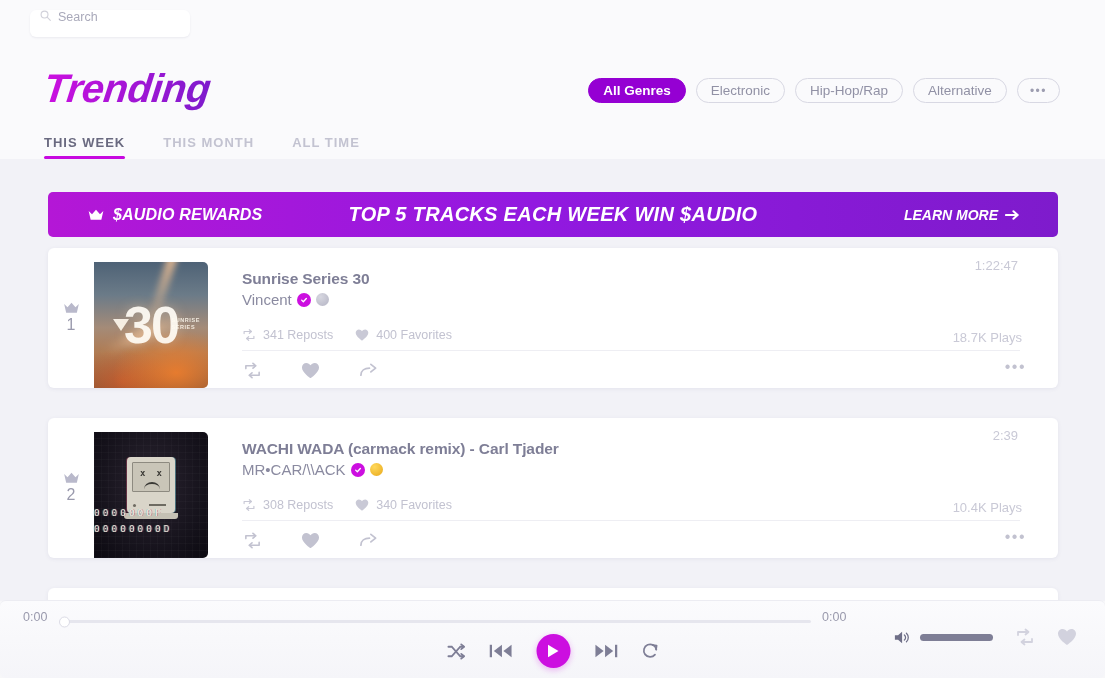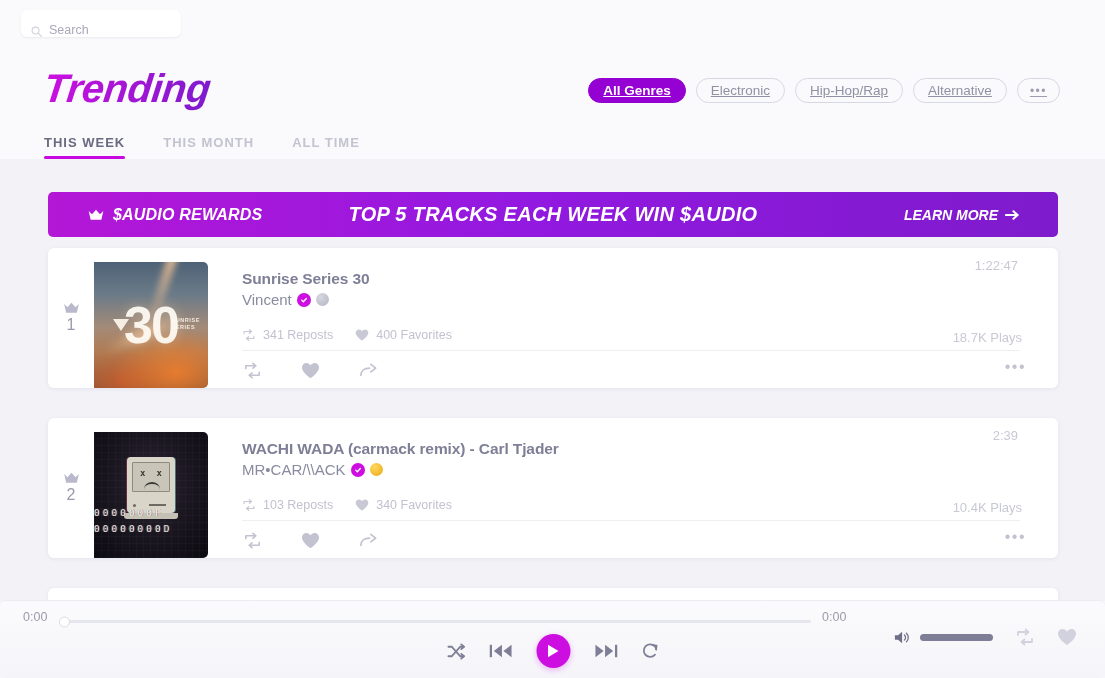--- a/index.html
+++ b/index.html
@@ -10,26 +10,26 @@
     background: #f7f7f9;
   }
   body { position: relative; }
 
   
   .topbar {
     position: absolute; top: 0; left: 0; width: 1105px; height: 48px;
     background: #fafafc;
   }
   .search-box {
-    position: absolute; left: 21px; top: 10px;
+    position: absolute; left: 30px; top: 10px;
     width: 160px; height: 27px;
     background: #ffffff;
     border-radius: 6px;
     box-shadow: 0 1px 2px rgba(80,80,110,0.09);
-    display: flex; align-items: flex-end;
+    display: flex; align-items: flex-start;
     padding-left: 10px; gap: 7px;
   }
   .search-icon { width: 11px; height: 11px; flex: 0 0 auto; opacity: .5; }
   .search-input {
     border: none; outline: none; background: transparent;
     font-family: "Liberation Sans", sans-serif;
     font-size: 12.5px; color: #9c9cae; width: 120px;
   }
   .search-input::placeholder { color: #a9a9ba; }
 
@@ -53,21 +53,21 @@
     display: flex; align-items: center; gap: 10px;
   }
   .pill {
     height: 25px; padding: 0 14px;
     border-radius: 13px;
     border: 1px solid #d8d8e3;
     background: transparent;
     color: #9191a5;
     font-size: 13.5px; font-family: "Liberation Sans", sans-serif;
     display: flex; align-items: center; justify-content: center;
-    cursor: pointer; white-space: nowrap; text-decoration: underline;
+    cursor: pointer; white-space: nowrap;
   }
   .pill.active {
     background: #9500d3; border-color: #9500d3;
     color: #ffffff; font-weight: bold;
   }
   .pill.dots { padding: 0 12px; letter-spacing: 1.5px; color: #9d9db0; font-size: 12px; }
 
   .tabs {
     position: absolute; left: 44px; bottom: 0;
     display: flex; gap: 0;
@@ -547,21 +547,21 @@
     </div>
 
     <div class="t-stats">
       <span class="stat">
         <svg viewBox="0 0 20 20" fill="none" stroke="#c9c9d6" stroke-width="1.7">
           <polyline points="3,8 3,5 13,5" stroke-linecap="round" stroke-linejoin="round"></polyline>
           <polyline points="10.5,2.5 13.5,5 10.5,7.5" stroke-linecap="round" stroke-linejoin="round"></polyline>
           <polyline points="17,12 17,15 7,15" stroke-linecap="round" stroke-linejoin="round"></polyline>
           <polyline points="9.5,12.5 6.5,15 9.5,17.5" stroke-linecap="round" stroke-linejoin="round"></polyline>
         </svg>
-        <span>103 Reposts</span>
+        <span>308 Reposts</span>
       </span>
       <span class="stat">
         <svg viewBox="0 0 20 18" fill="#c9c9d6">
           <path d="M10 17S1 11.2 1 5.8C1 2.9 3.2 1 5.6 1 7.4 1 9.1 2 10 3.6 10.9 2 12.6 1 14.4 1 16.8 1 19 2.9 19 5.8 19 11.2 10 17 10 17z"></path>
         </svg>
         <span>340 Favorites</span>
       </span>
     </div>
 
     <div class="t-divider"></div>

